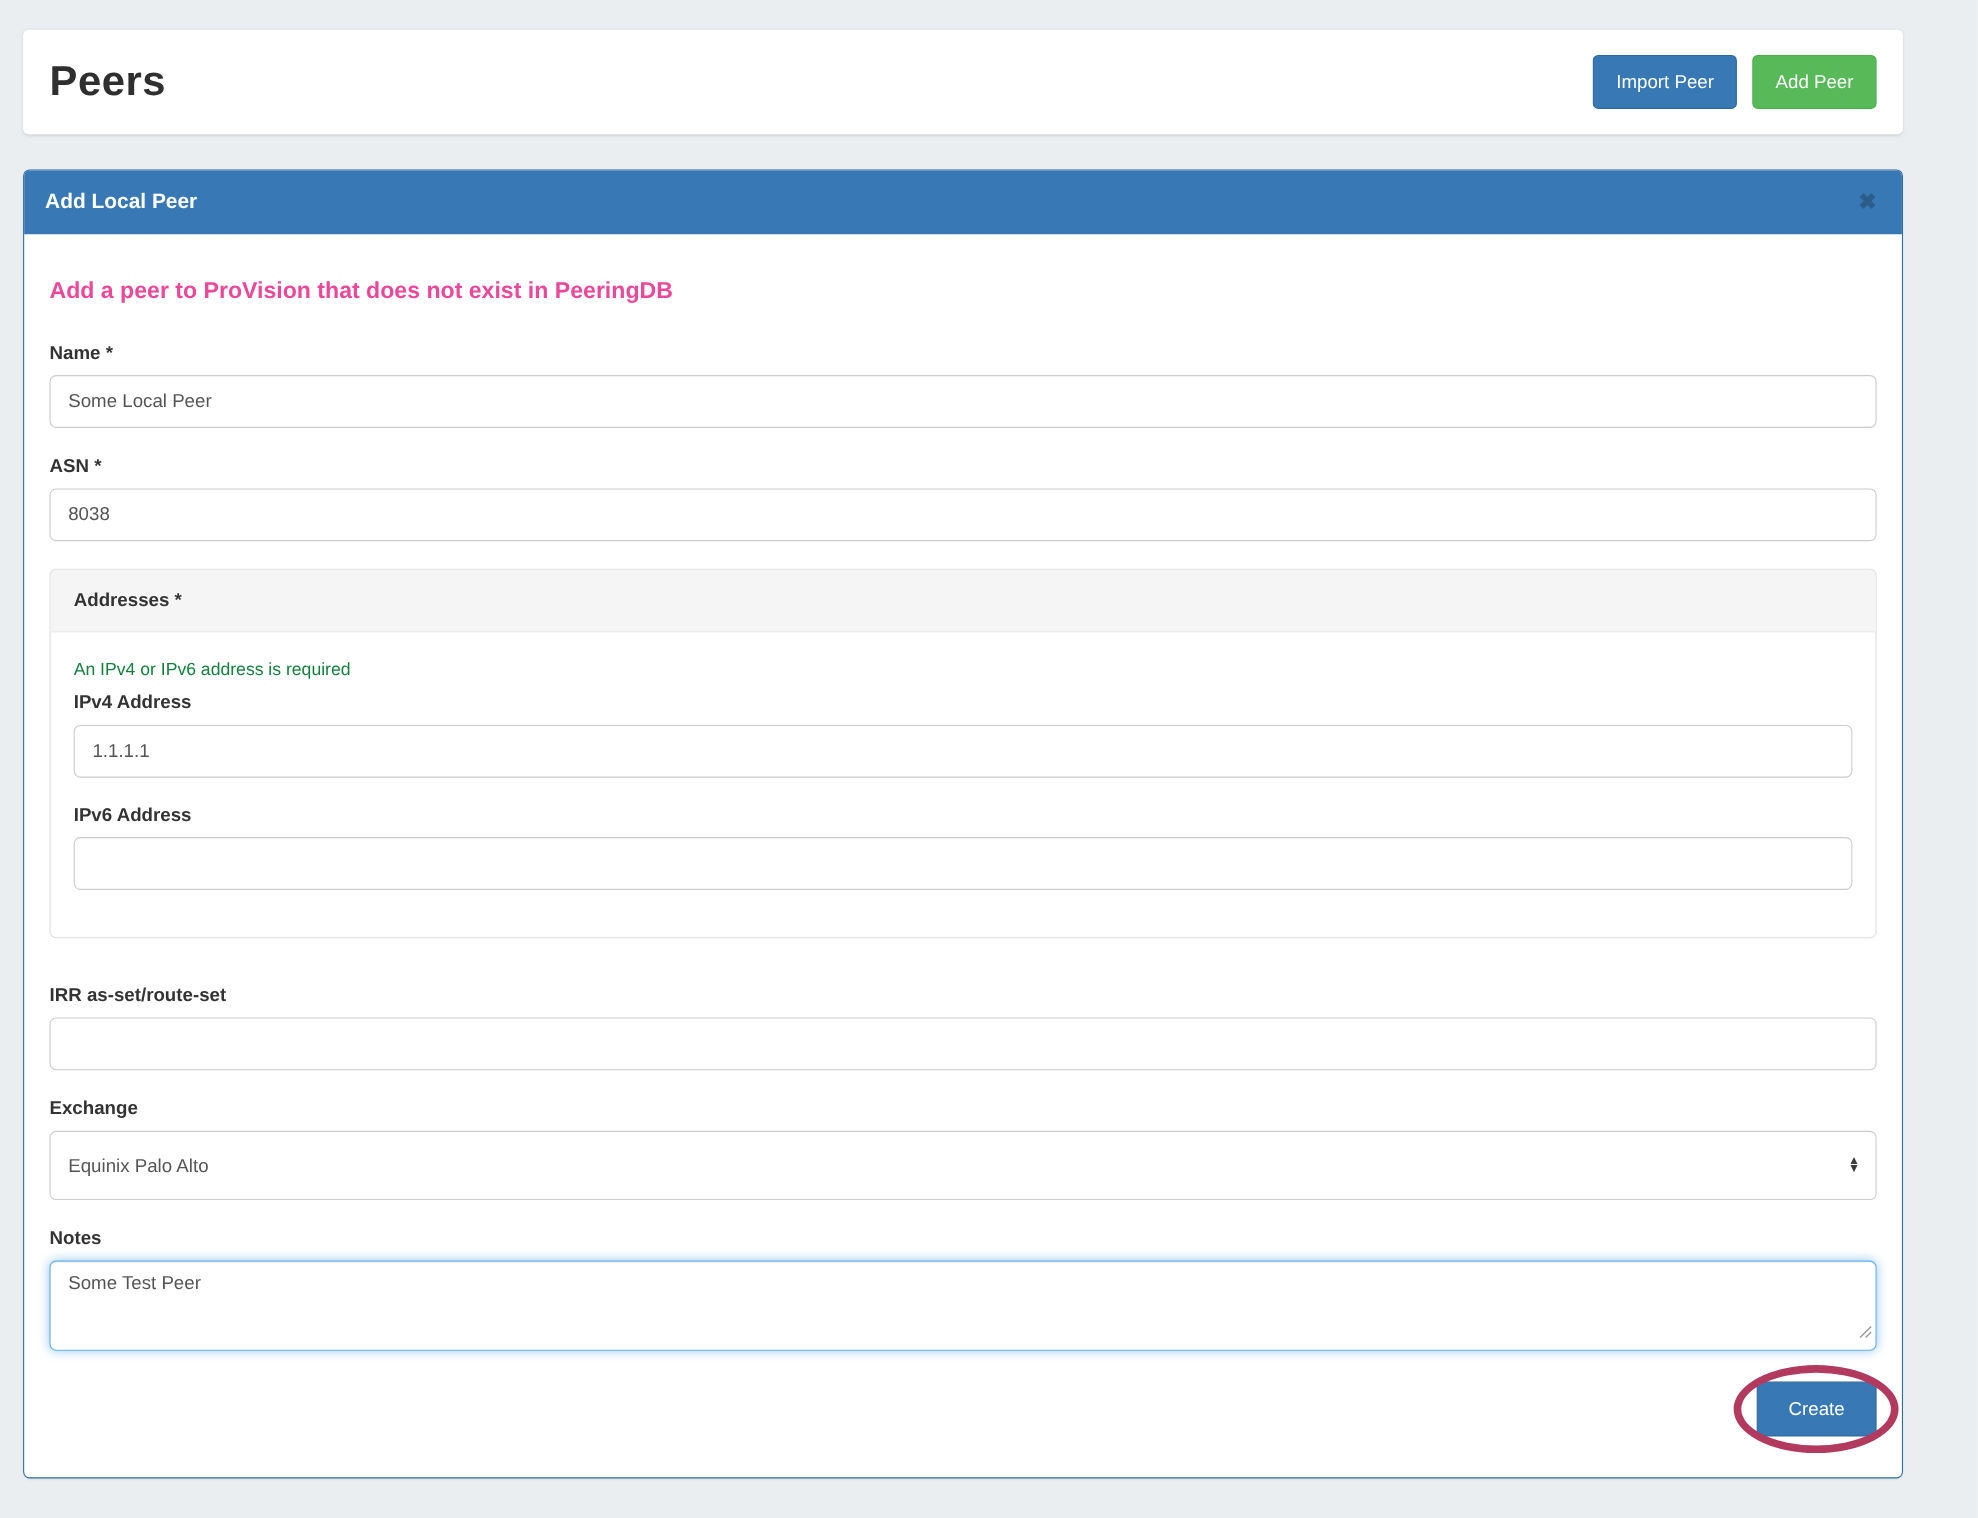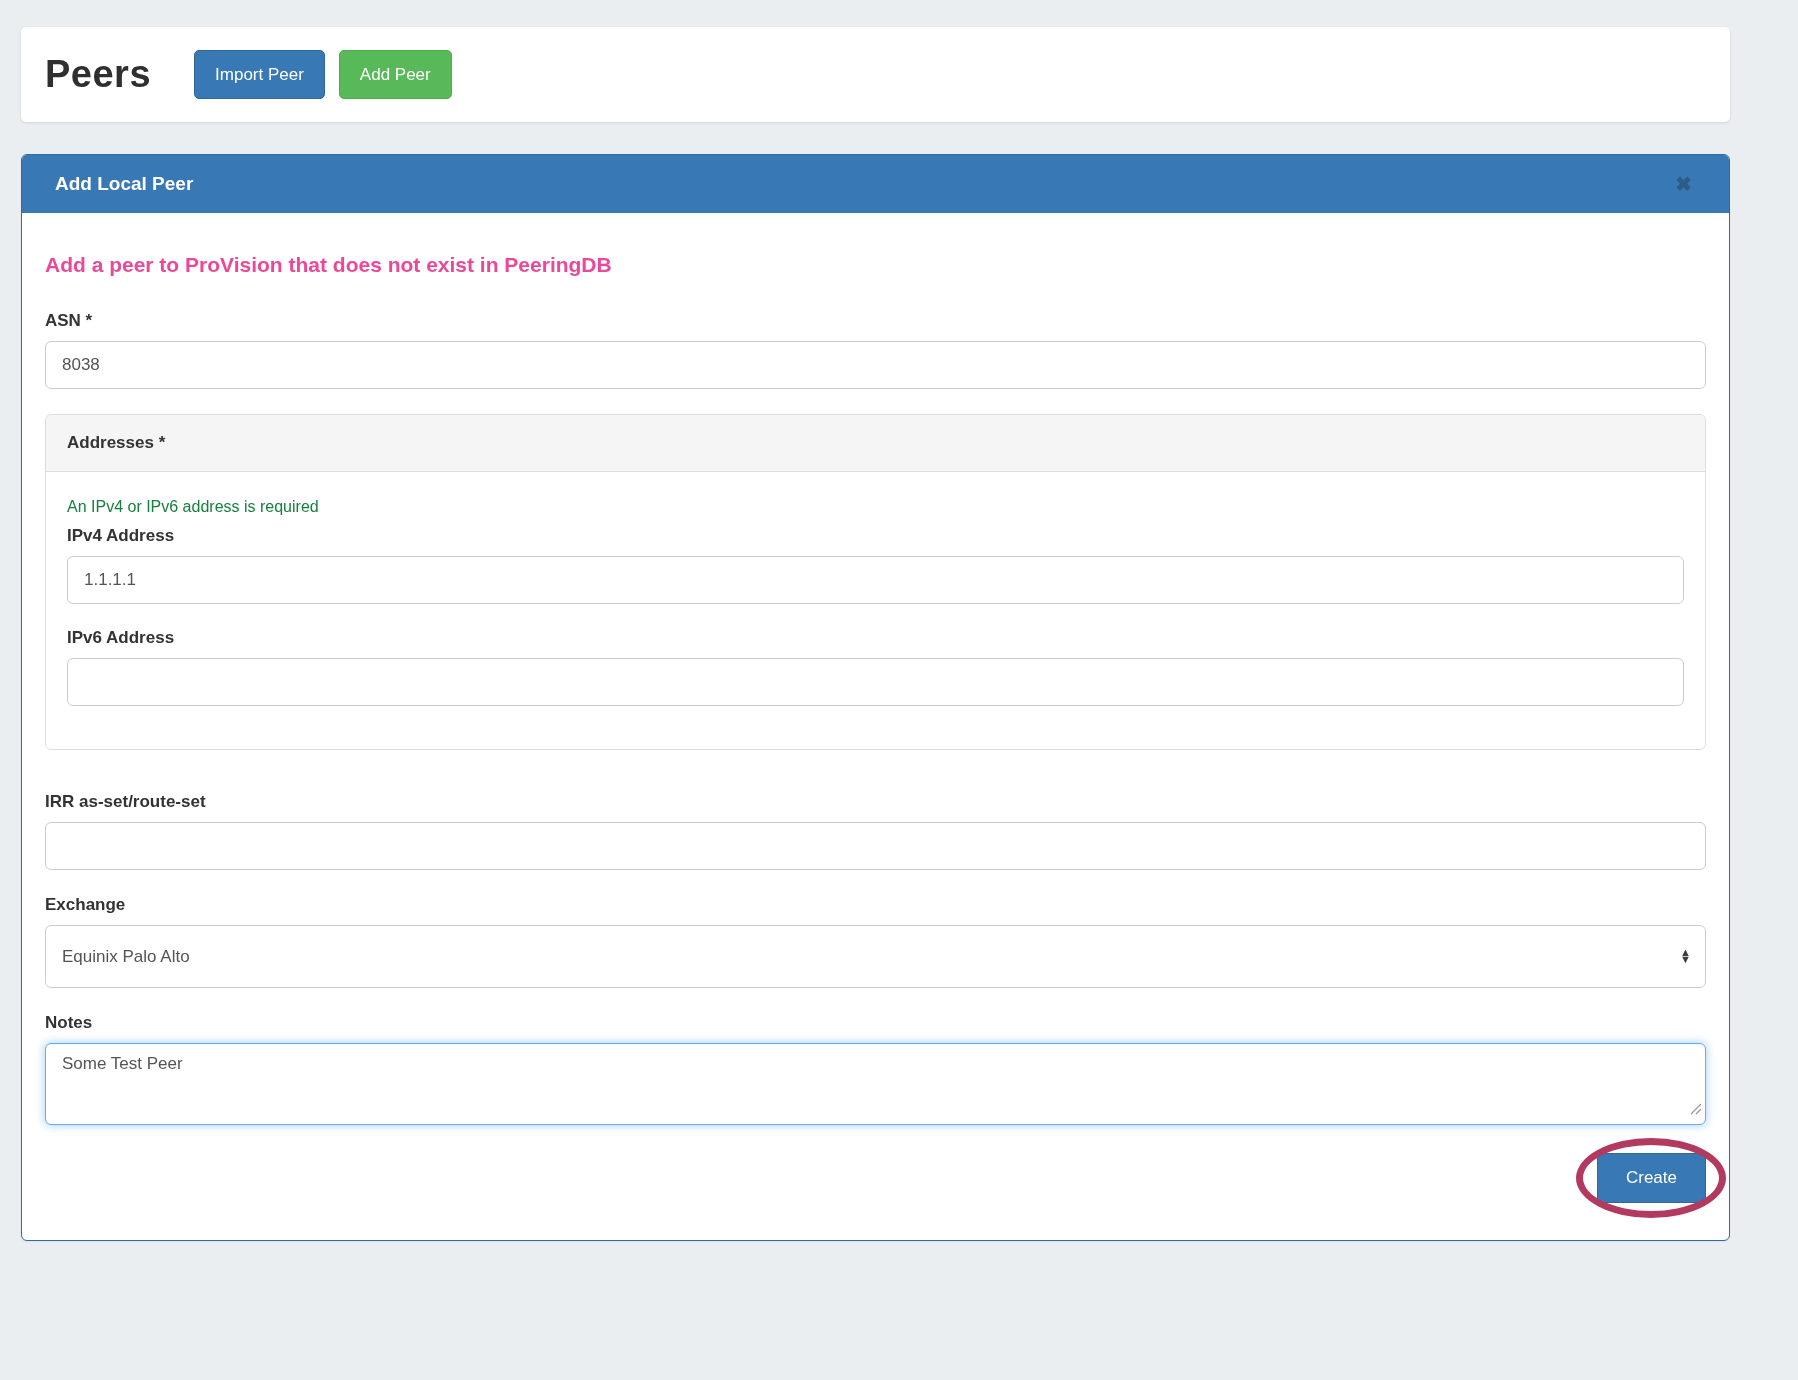--- a/index.html
+++ b/index.html
@@ -9,21 +9,21 @@
     font-family:"Liberation Sans", sans-serif;
     color:#333;
     overflow:hidden;
   }
   .container { margin-left:21px; width:1709px; padding-top:27px; }
 
   
   .header-card {
     background:#fff; border-radius:5px; height:95px;
     box-shadow:0 1px 3px rgba(0,0,0,.10);
-    display:flex; align-items:center; justify-content:flex-start;
+    display:flex; align-items:center; justify-content:space-between;
     padding:0 24px;
     gap:43px;
   }
   .page-title { font-size:38px; font-weight:bold; color:#2f2f2f; letter-spacing:.5px; }
   .header-actions { display:flex; gap:14px; }
   .btn {
     display:inline-block; font-size:17px; color:#fff; text-align:center;
     padding:12px 20px; border-radius:5px; border:1px solid transparent;
     cursor:pointer; line-height:1.4; font-family:inherit;
   }
@@ -33,21 +33,21 @@
   
   .panel {
     margin-top:32px; background:#fff;
     border:1px solid #2e6da4; border-radius:6px;
     box-shadow:0 1px 2px rgba(0,0,0,.06);
   }
   .panel-heading {
     background:#3879b5; color:#fff; height:58px;
     border-radius:5px 5px 0 0;
     display:flex; align-items:center; justify-content:space-between;
-    padding:0 33px;
+    padding:0 19px;
   }
   .panel-title { font-size:19px; font-weight:bold; }
   .panel-close {
     font-size:20px; font-weight:bold; color:#2c5d88;
     cursor:pointer; line-height:1; padding:2px 4px;
   }
   .panel-body { padding:26px 23px 23px; }
 
   .form-heading { font-size:21px; font-weight:bold; color:#ec4899; margin:14px 0 34px; }
 
@@ -125,20 +125,24 @@
   <div class="panel">
     <div class="panel-heading">
       <span class="panel-title">Add Local Peer</span>
       <span class="panel-close">✖</span>
     </div>
 
     <div class="panel-body">
 
       <div class="form-heading">Add a peer to ProVision that does not exist in PeeringDB</div>
 
+      <div class="field">
+        <label class="field-label">Name *</label>
+        <input class="form-control" type="text" value="Some Local Peer" style="">
+      </div>
 
       <div class="field">
         <label class="field-label">ASN *</label>
         <input class="form-control" type="text" value="8038" style="">
       </div>
 
       <div class="addr-panel">
         <div class="addr-header">Addresses *</div>
         <div class="addr-body">
           <div class="addr-help">An IPv4 or IPv6 address is required</div>

